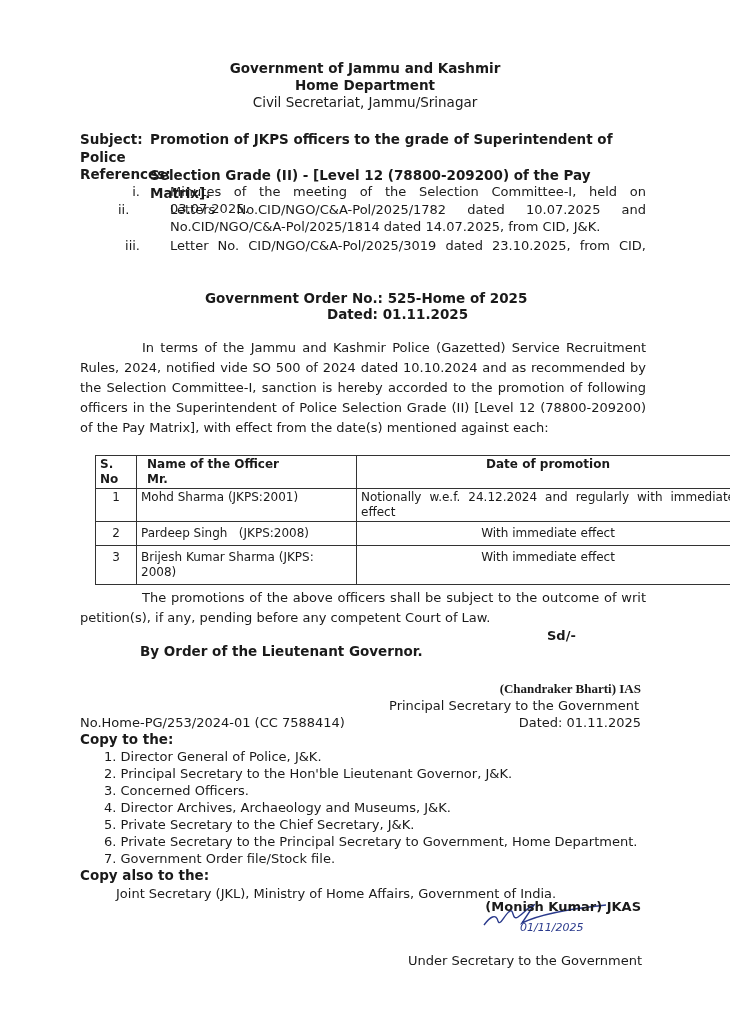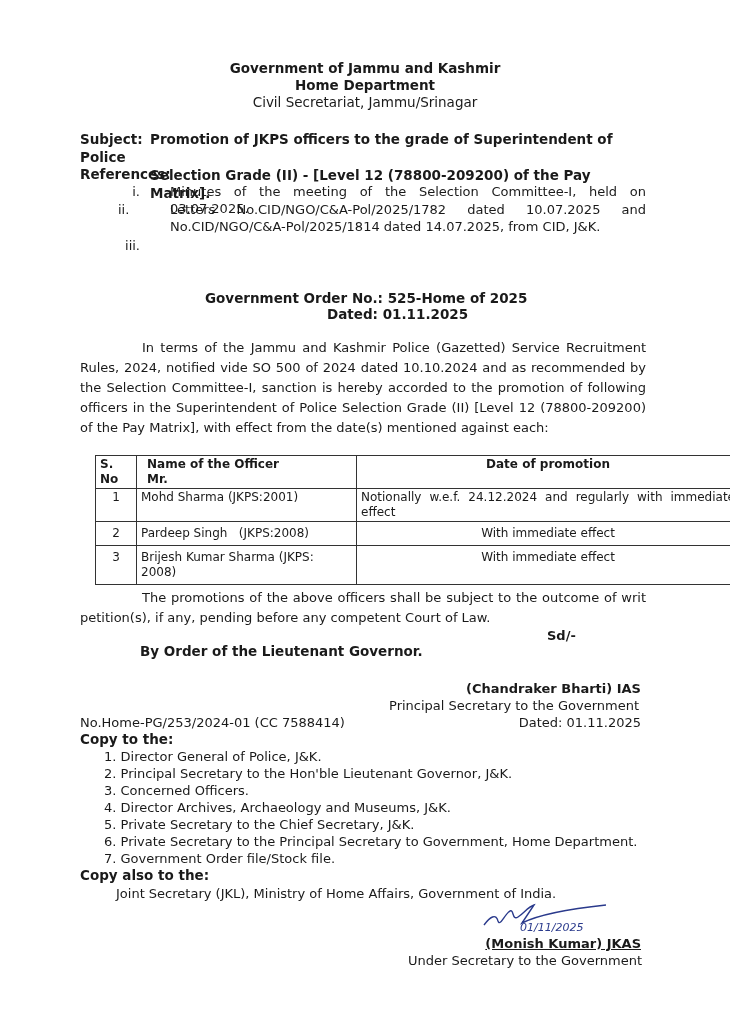--- a/index.html
+++ b/index.html
@@ -43,20 +43,21 @@
   <span class="num" style="text-align:right;">i.</span>
   <div class="txt">Minutes of the meeting of the Selection Committee-I, held on 03.07.2025.</div>
 </div>
 <div class="abs ref" style="top:201px;">
   <span class="num" style="text-align:left;">ii.</span>
   <div class="txt justify-last">Letters No.CID/NGO/C&amp;A-Pol/2025/1782 dated 10.07.2025 and</div>
   <div class="txt">No.CID/NGO/C&amp;A-Pol/2025/1814 dated 14.07.2025, from CID, J&amp;K.</div>
 </div>
 <div class="abs ref" style="top:237px;">
   <span class="num" style="text-align:right;">iii.</span>
+  <div class="txt justify-last">Letter No. CID/NGO/C&amp;A-Pol/2025/3019 dated 23.10.2025, from CID,</div>
 </div>
 
 <div class="abs b" style="left:205px; top:290px; font-size:13.5px;">Government Order No.: 525-Home of 2025</div>
 <div class="abs b" style="left:327px; top:306px; font-size:13.5px;">Dated:  01.11.2025</div>
 
 <div class="abs para" style="top:338px;">
   <span class="indent"></span><span>In terms of the Jammu and Kashmir Police (Gazetted) Service Recruitment Rules, 2024, notified vide SO 500 of 2024 dated 10.10.2024 and as recommended by the Selection Committee-I, sanction is hereby accorded to the promotion of following officers in the Superintendent of Police Selection Grade (II) [Level 12 (78800-209200) of the Pay Matrix], with effect from the date(s) mentioned against each:</span>
 </div>
 
 <table class="orders">
@@ -87,21 +88,21 @@
 </tbody>
   </table>
 
 <div class="abs para" style="top:588px;">
   <span class="indent"></span><span>The promotions of the above officers shall be subject to the outcome of writ petition(s), if any, pending before any competent Court of Law.</span>
 </div>
 
 <div class="abs b" style="left:140px; top:643px; font-size:13.5px;">By Order of the Lieutenant Governor.</div>
 
 <div class="abs sig b" style="left:547px; top:627px;">Sd/-</div>
-<div class="abs sig b" style="right:89px; top:680px; text-align:right;">(Chandraker Bharti) IAS</div>
+<div class="abs sig b" style="right:89px; top:680px; text-align:right;font-family:Liberation Serif, serif;">(Chandraker Bharti) IAS</div>
 <div class="abs sig" style="right:91px; top:697px; text-align:right;">Principal Secretary to the Government</div>
 <div class="abs sig" style="right:89px; top:714px; text-align:right;">Dated: 01.11.2025</div>
 
 <div class="abs sig" style="left:80px; top:714px;">No.Home-PG/253/2024-01 (CC 7588414)</div>
 
 <div class="abs b" style="left:80px; top:731px; font-size:13.5px;">Copy to the:</div>
 <div class="abs copy-item" style="top:748px;">1.  Director General of Police, J&amp;K.</div>
 <div class="abs copy-item" style="top:765px;">2.  Principal Secretary to the Hon'ble Lieutenant Governor, J&amp;K.</div>
 <div class="abs copy-item" style="top:782px;">3.  Concerned Officers.</div>
 <div class="abs copy-item" style="top:799px;">4.  Director Archives, Archaeology and Museums, J&amp;K.</div>
@@ -110,14 +111,14 @@
 <div class="abs copy-item" style="top:850px;">7.  Government Order file/Stock file.</div>
 
 <div class="abs b" style="left:80px; top:867px; font-size:13.5px;">Copy also to the:</div>
 <div class="abs sig" style="left:116px; top:885px;">Joint Secretary (JKL), Ministry of Home Affairs, Government of India.</div>
 
 <svg class="abs handsig" width="150" height="40" viewBox="0 0 150 40">
   <path d="M6 30 C 12 22, 18 18, 20 26 C 22 32, 26 20, 32 16 C 36 14, 34 26, 40 22 C 46 18, 50 12, 56 10 L 44 28 C 60 20, 90 14, 128 10" fill="none" stroke="#2a3a8c" stroke-width="1.4"></path>
   <text x="42" y="36" font-size="11" fill="#2a3a8c" font-style="italic" font-family="DejaVu Sans, sans-serif">01/11/2025</text>
 </svg>
 
-<div class="abs sig b" style="right:89px; top:935px; text-align:right;text-decoration:underline;">(Monish Kumar) JKAS</div>
+<div class="abs sig b" style="right:89px; top:898px; text-align:right;">(Monish Kumar) JKAS</div>
 <div class="abs sig" style="right:88px; top:952px; text-align:right;">Under Secretary to the Government</div>
 
 </body></html>

